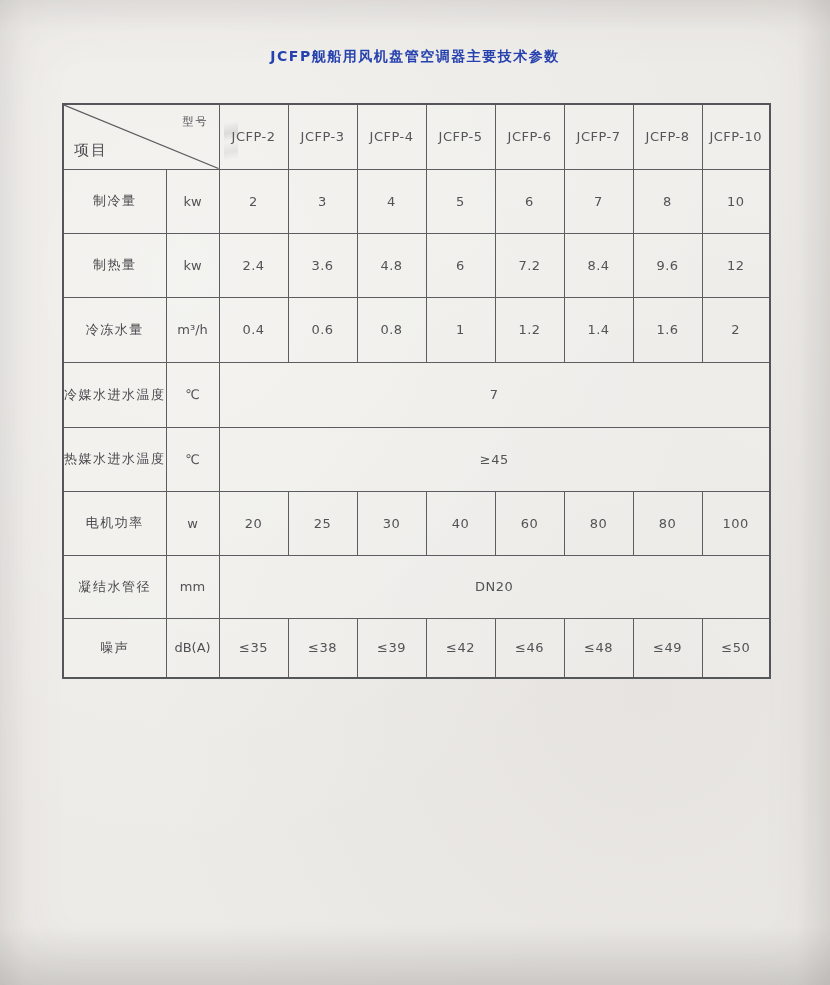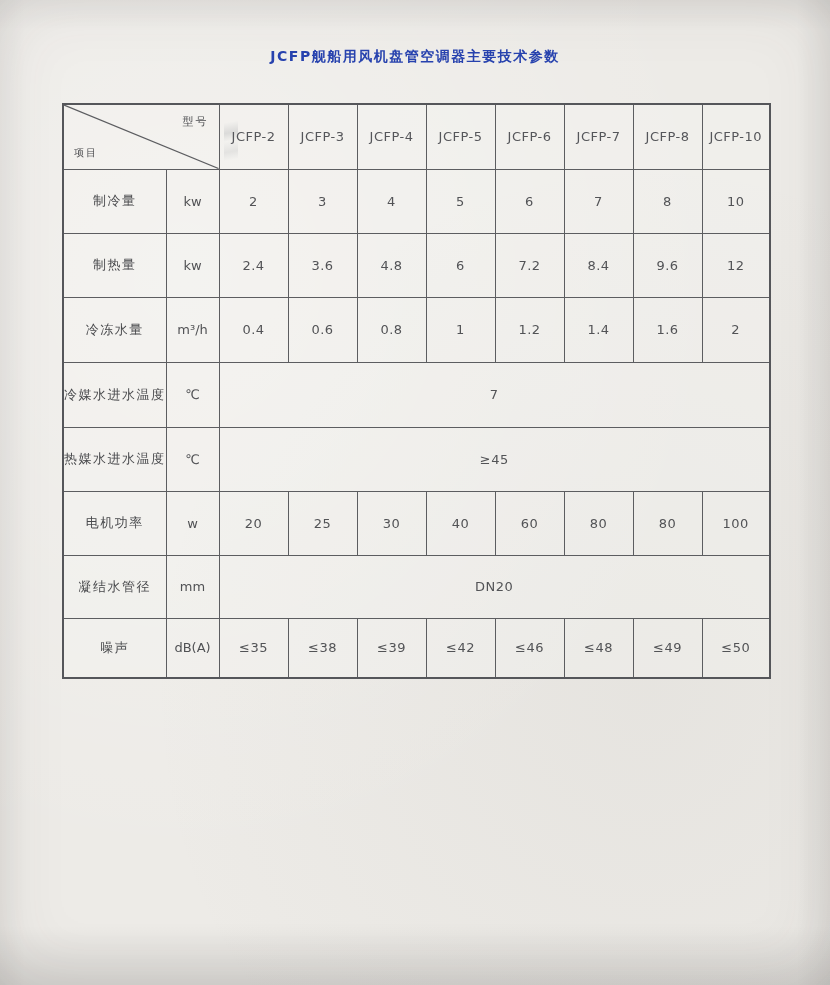--- a/index.html
+++ b/index.html
@@ -31,21 +31,21 @@
   }
   table.spec td{
     border:1px solid #5c5d60;
     text-align:center;vertical-align:middle;
     font-size:13px;padding:0;
     background:rgba(246,245,243,.35);
   }
   td.corner{position:relative;}
   td.corner svg{position:absolute;left:0;top:0;width:100%;height:100%;}
   .corner-top{position:absolute;top:9px;right:10px;font-size:11px;color:#4b4c4f;letter-spacing:2px;}
-  .corner-bottom{position:absolute;bottom:9px;left:10px;font-size:10px;color:#4b4c4f;letter-spacing:2px;}
+  .corner-bottom{position:absolute;bottom:9px;left:10px;font-size:15px;color:#4b4c4f;letter-spacing:2px;}
   td.model{font-size:12.5px;color:#55565a;letter-spacing:0.5px;margin-left:8px;}
   td.item{font-size:13px;letter-spacing:1.5px;color:#48494c;}
   td.unit{font-size:12px;color:#505154;}
   td.val{font-size:13px;color:#525356;letter-spacing:0.5px;}
   .smudge{
     position:absolute;left:224px;top:112px;width:14px;height:52px;
     background:linear-gradient(170deg, transparent 20%, rgba(110,112,118,.28) 40%, transparent 55%, rgba(110,112,118,.18) 75%, transparent 90%);
     pointer-events:none;
   }
 </style>

